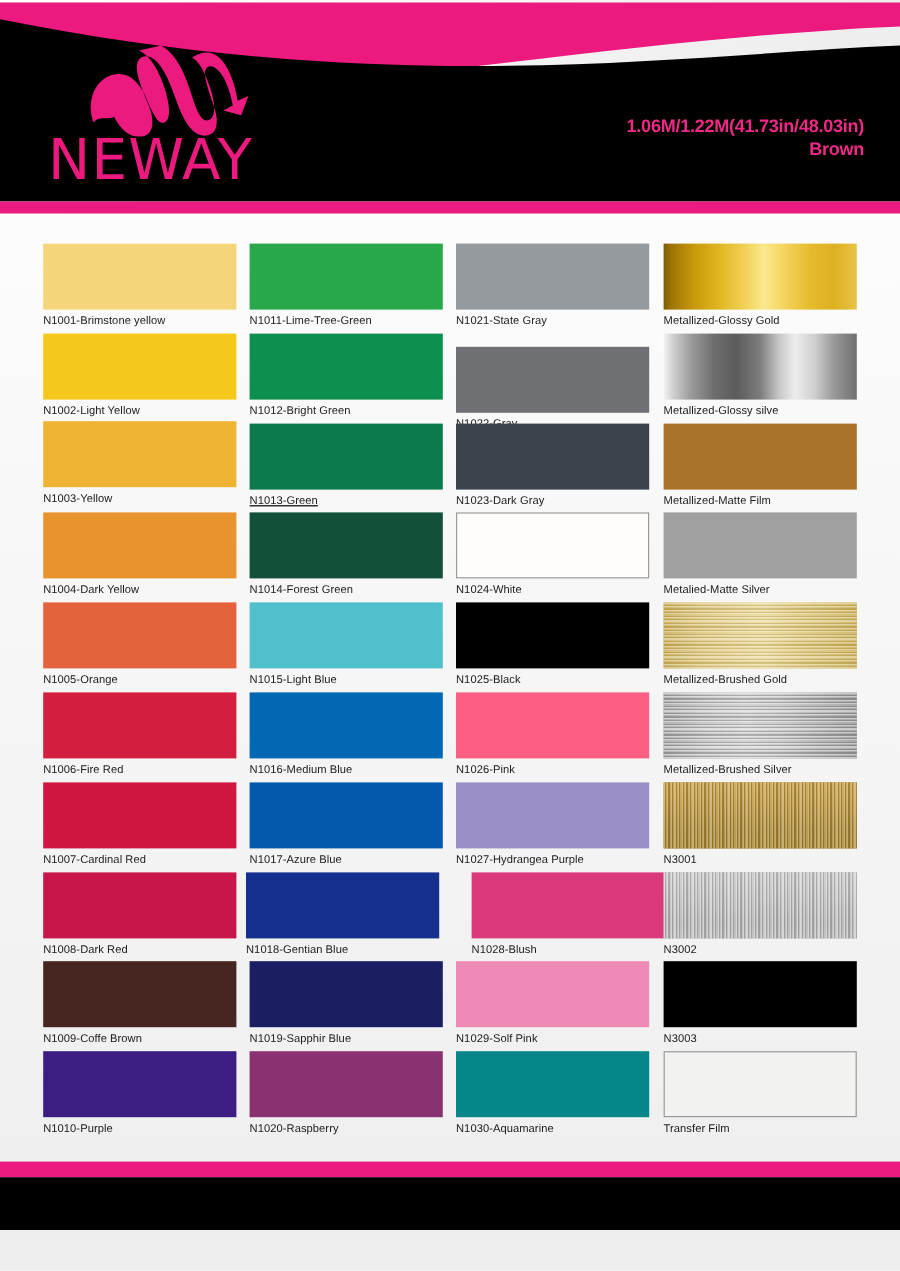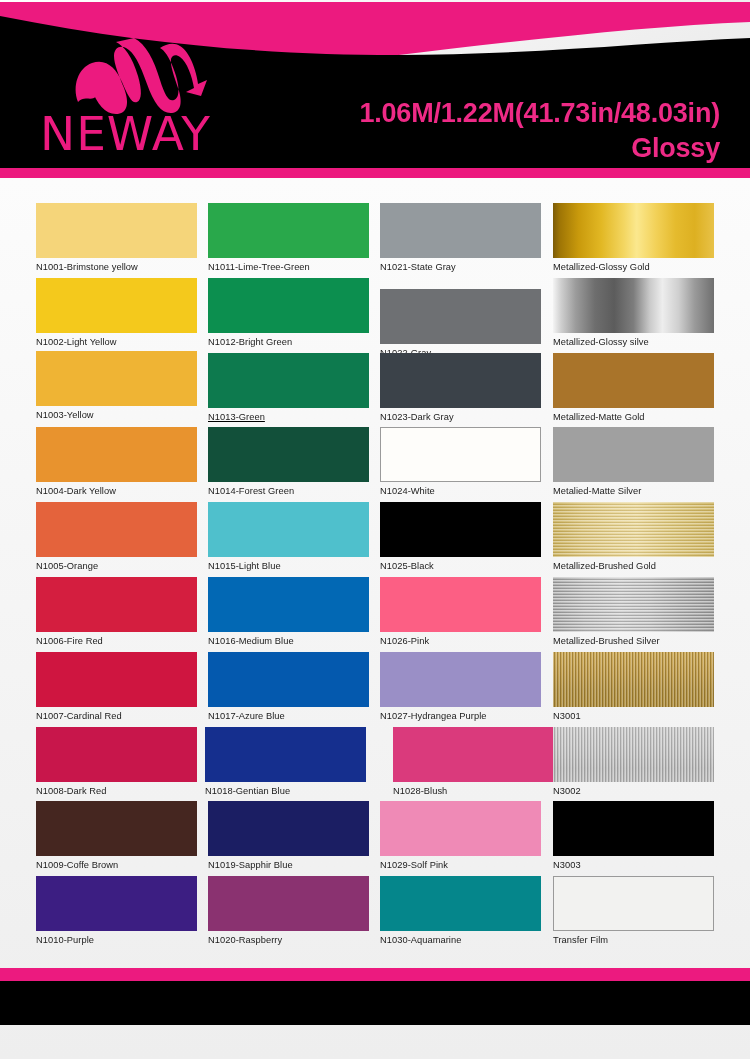--- a/index.html
+++ b/index.html
@@ -26,21 +26,21 @@
     font-weight:400;
     color:#ec1a7f;
     font-family:"DejaVu Sans","Liberation Sans",sans-serif;
     transform:scaleX(1.0);
   }
 
   .header-title{
     position:absolute;left:300px;top:96px;width:420px;
     text-align:right;
     color:#ee2a86;
-    font-size:27px;
+    font-size:15px;
     font-weight:bold;
     line-height:1.28;
     font-family:"Liberation Sans","DejaVu Sans",sans-serif;
     letter-spacing:-0.2px;
   }
   .header-title .line2{display:block;}
 
   
   .grid{position:absolute;left:0;top:196px;width:750px;height:748px;}
   .cell{position:absolute;width:189px;}
@@ -132,21 +132,21 @@
                  C52,9 46,12 46,20 C46,28 51,40 56,52
                  C62,68 59,78 48,78 C37,78 29,68 23,52
                  C19,41 19,33 23,31 C27,29 30,34 31,42
                  C32,52 30,60 26,62 C21,64 15,60 10,66 Z" fill="#ec1a7f"></path>
       </svg>
       <div class="logo-text">NEWAY</div>
     </div>
 
     <div class="header-title">
       <span>1.06M/1.22M(41.73in/48.03in)</span>
-      <span class="line2">Glossy</span>
+      <span class="line2">Brown</span>
     </div>
   </div>
 
   <div class="grid" id="swatch-grid">
       <div class="cell" style="left: 36px; top: 7px;">
         <div class="swatch" style="background: rgb(245, 213, 122);"></div>
         <div class="cap">N1001-Brimstone yellow</div>
       </div>
       <div class="cell" style="left: 36px; top: 81.8px;">
         <div class="swatch" style="background: rgb(244, 201, 28);"></div>
@@ -267,21 +267,21 @@
       <div class="cell" style="left: 553px; top: 7px;">
         <div class="swatch fx-glossy-gold"></div>
         <div class="cap">Metallized-Glossy Gold</div>
       </div>
       <div class="cell" style="left: 553px; top: 81.8px;">
         <div class="swatch fx-glossy-silver"></div>
         <div class="cap">Metallized-Glossy silve</div>
       </div>
       <div class="cell" style="left: 553px; top: 156.6px;">
         <div class="swatch" style="background: rgb(169, 116, 42);"></div>
-        <div class="cap">Metallized-Matte Gold</div>
+        <div class="cap">Metallized-Matte Film</div>
       </div>
       <div class="cell" style="left: 553px; top: 231.4px;">
         <div class="swatch" style="background: rgb(160, 160, 160);"></div>
         <div class="cap">Metalied-Matte Silver</div>
       </div>
       <div class="cell" style="left: 553px; top: 306.2px;">
         <div class="swatch fx-brushed-gold"></div>
         <div class="cap">Metallized-Brushed Gold</div>
       </div>
       <div class="cell" style="left: 553px; top: 381px;">

